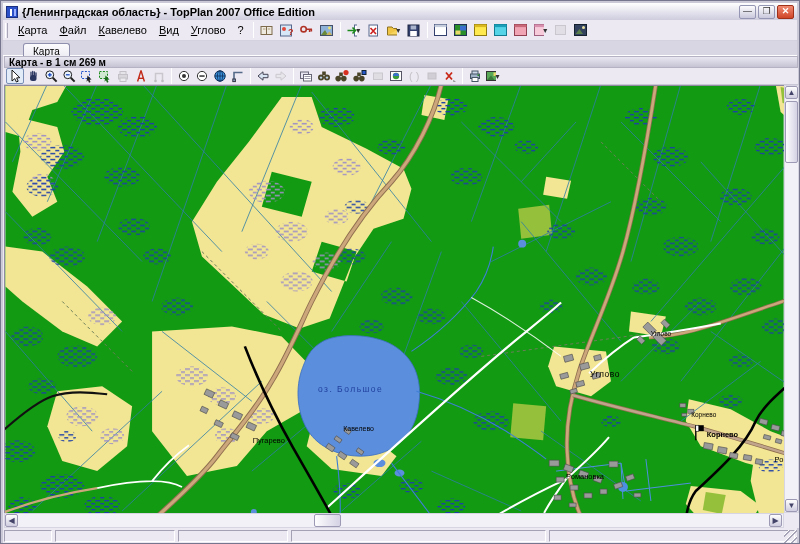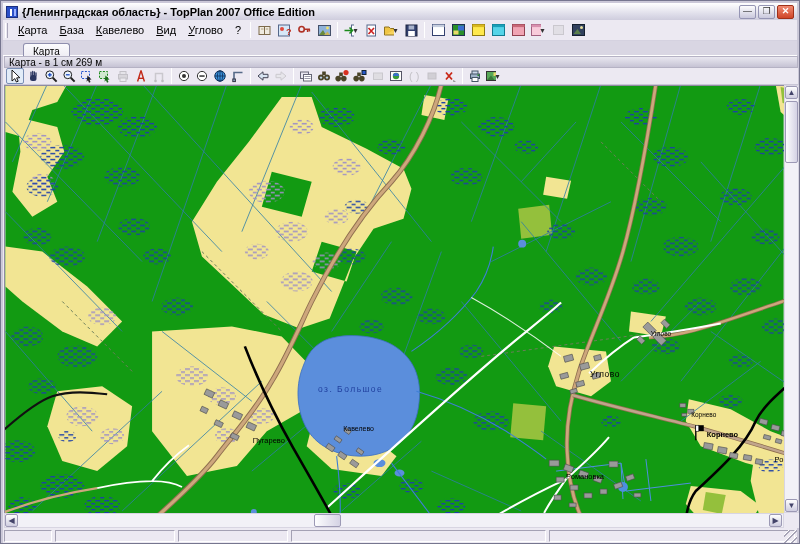--- a/index.html
+++ b/index.html
@@ -27,21 +27,21 @@
   .tbn{width:20px;height:18px;border:1px solid transparent;background:transparent;padding:1px;display:flex;align-items:center;justify-content:center;}
   .tbn svg{display:block;}
   .caret{font-size:7px;color:#333;margin-left:-2px;}
   .dis{opacity:.4;filter:grayscale(1);}
   
   .tabrow{position:absolute;left:2px;top:40px;right:2px;height:15px;background:#d9d6e3;border-bottom:1px solid #fff;}
   .tab{display:inline-block;margin-left:20px;padding:2px 9px 2px;background:linear-gradient(#fbfbfd,#eceaf2);
     border:1px solid #8f8fae;border-bottom:none;border-radius:3px 3px 0 0;font-size:10px;}
   
   .caption{position:absolute;left:3px;top:55px;width:794px;height:12px;line-height:12px;
-    background:linear-gradient(#e9e7f0,#c6c3d4);font-size:10px;font-weight:normal;padding-left:4px;border:1px solid #b5b2c4;}
+    background:linear-gradient(#e9e7f0,#c6c3d4);font-size:10px;font-weight:bold;padding-left:4px;border:1px solid #b5b2c4;}
   
   .maptb{position:absolute;left:3px;top:67px;width:794px;height:17px;display:flex;align-items:center;
     background:#ece9f2;border-bottom:1px solid #c9c6d6;padding-left:2px;}
   .tb{width:18px;height:16px;border:1px solid transparent;background:transparent;padding:0;display:flex;align-items:center;justify-content:center;}
   .tb.active{border:1px solid #7a8fb5;background:#e2ecf8;border-radius:2px;}
   
   .mapframe{position:absolute;left:3px;top:84px;width:795px;height:443px;background:#ece9f2;}
   .mapsvg{position:absolute;left:0;top:0;border-left:1px solid #8e8ba0;border-top:1px solid #8e8ba0;}
   
   .vscroll{position:absolute;left:780px;top:0;width:15px;height:428px;background:#f2f1f7;border:1px solid #d8d5e2;}
@@ -67,21 +67,21 @@
     <span class="wbtns">
       <button class="wbtn">—</button>
       <button class="wbtn">❐</button>
       <button class="wbtn close">✕</button>
     </span>
   </div>
 
   <div class="menurow">
     <span class="grip"></span>
     <span class="mi">Карта</span>
-    <span class="mi">База</span>
+    <span class="mi">Файл</span>
     <span class="mi">Кавелево</span>
     <span class="mi">Вид</span>
     <span class="mi">Углово</span>
     <span class="mi">?</span>
     <span class="tsep"></span>
 
     <button class="tbn">
       <svg width="15" height="15">
           <rect x="2" y="3.5" width="11" height="8" fill="#efeadf" stroke="#7d6a4a"></rect>
           <line x1="7.5" y1="3.5" x2="7.5" y2="11.5" stroke="#7d6a4a"></line>

